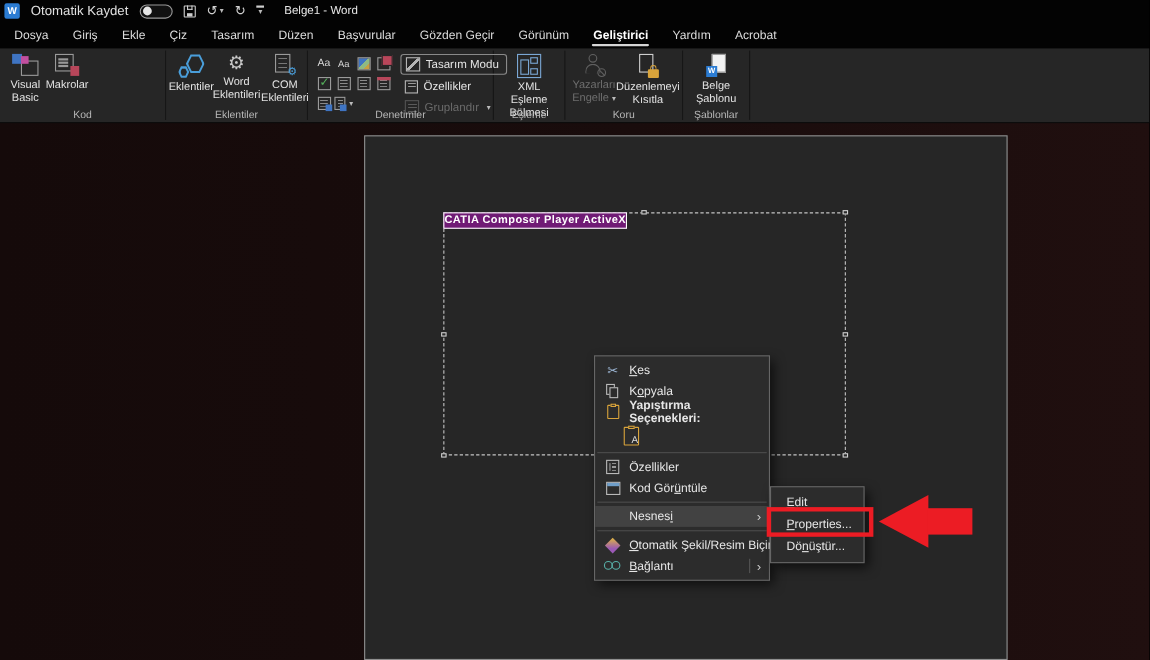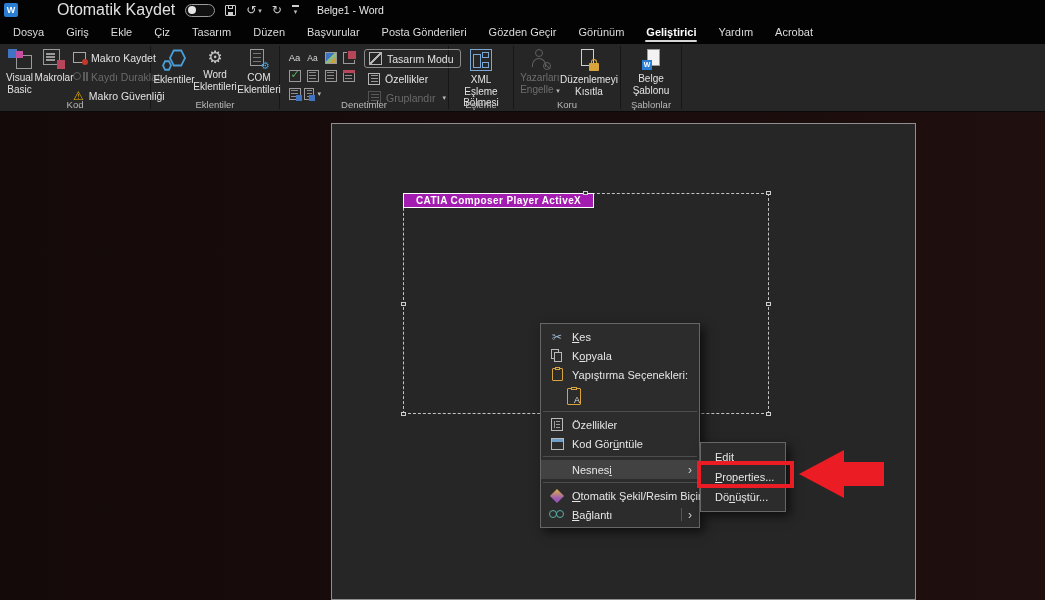--- a/index.html
+++ b/index.html
@@ -5,21 +5,21 @@
   * { margin:0; padding:0; box-sizing:border-box; }
   html,body { width:1045px; height:600px; overflow:hidden; background:#000;
     font-family:"Liberation Sans","DejaVu Sans",sans-serif; }
   .app { position:relative; width:1045px; height:600px; background:#030303; }
 
   
   .titlebar { position:absolute; left:0; top:0; width:100%; height:20px; background:#030303; }
   .tb-row { position:absolute; left:0; top:0; height:20px; display:flex; align-items:center; gap:10px; padding-left:4px; }
   .word-logo { width:14px; height:14px; background:#2b7cd3; border-radius:2px; color:#fff;
     font-size:9px; font-weight:bold; display:flex; align-items:center; justify-content:center; }
-  .tb-label { color:#e0e0e0; font-size:16px;margin-left:29px; }
+  .tb-label { color:#e0e0e0; font-size:12px; }
   .toggle { width:30px; height:13px; border:1px solid #9a9a9a; border-radius:8px; background:#111;
     position:relative; }
   .toggle .knob { position:absolute; left:2px; top:1.5px; width:8px; height:8px; border-radius:50%; background:#e6e6e6; }
   .tb-ico { color:#d0d0d0; font-size:12px; line-height:1; display:flex; align-items:center; gap:2px; }
   .floppy { width:11px; height:11px; border:1.3px solid #cfcfcf; border-radius:1px; position:relative; }
   .floppy i { position:absolute; left:2px; top:-1px; width:5px; height:4px; border:1px solid #cfcfcf; border-top:none; display:block; }
   .floppy b { position:absolute; left:2px; bottom:0; width:5px; height:3px; background:#cfcfcf; display:block; }
   .caret { font-size:7px; color:#bbb; }
   .more-btn { display:flex; flex-direction:column; align-items:center; gap:1px; }
   .more-btn i { width:7px; height:1.5px; background:#cfcfcf; display:block; }
@@ -112,28 +112,28 @@
   .tmpl-ico .pg { position:absolute; right:0; top:0; width:13px; height:17px; background:#f2f2f2; border:1px solid #999; }
   .tmpl-ico .w { position:absolute; left:0; bottom:0; width:10px; height:10px; background:#2b7cd3; color:#fff;
     font-size:7px; font-weight:bold; display:flex; align-items:center; justify-content:center; }
 
   
   .docarea { position:absolute; left:0; top:112px; width:1045px; height:488px;
     background:linear-gradient(90deg,#150a0a 0%, #190c0c 55%, #200f0f 100%); }
   .page { position:absolute; left:331px; top:11px; width:585px; height:477px; background:#262626; border:1px solid #8f8f8f; }
   .axbox { position:absolute; left:71px; top:69px; width:366px; height:221px; border:1px dashed #c4c4c4; }
   .handle { position:absolute; width:5px; height:4px; background:#2b2b2b; border:1px solid #cfcfcf; }
-  .axlabel { position:absolute; left:-1px; top:-1px; background:#a21caf; color:#fff; border:1px solid #fff;
-    font-size:10px; font-weight:bold; letter-spacing:.4px; padding:1px 12px; white-space:nowrap; }
+  .axlabel { position:absolute; left:-1px; top:-1px; background:#701a75; color:#fff; border:1px solid #fff;
+    font-size:10px; font-weight:bold; letter-spacing:.4px; padding:1px 0; white-space:nowrap; }
 
   
   .cmenu { position:absolute; left:540px; top:211px; width:160px; background:#2c2c2c;
     border:1px solid #666; box-shadow:4px 4px 10px rgba(0,0,0,.65); padding:3px 0; z-index:5; }
   .cm-item { height:19px; display:flex; align-items:center; padding:0 7px 0 6px; font-size:11px; color:#e6e6e6; }
-  .cm-item.bold { font-weight:normal; }
+  .cm-item.bold { font-weight:bold; }
   .cm-item.hl { background:#424242;text-align:right; }
   .cm-ico { width:20px; display:flex; justify-content:center; margin-right:5px; flex:none; }
   .cm-sep { height:1px; background:#4d4d4d; margin:3px 2px; }
   .cm-arrow { margin-left:auto; color:#cfcfcf; font-size:12px; line-height:1; }
   .cm-split { margin-left:auto; width:1px; height:13px; background:#555; }
   .cm-split + .cm-arrow { margin-left:6px; }
   .paste-row { height:24px; display:flex; align-items:center; padding-left:26px; }
   u { text-decoration:underline; }
 
   
@@ -199,21 +199,20 @@
   </div>
 
   <div class="menubar">
     <span class="mtab">Dosya</span>
     <span class="mtab">Giriş</span>
     <span class="mtab">Ekle</span>
     <span class="mtab">Çiz</span>
     <span class="mtab">Tasarım</span>
     <span class="mtab">Düzen</span>
     <span class="mtab">Başvurular</span>
-    <span class="mtab">Posta Gönderileri</span>
     <span class="mtab">Gözden Geçir</span>
     <span class="mtab">Görünüm</span>
     <span class="mtab active">
         <span>Geliştirici</span>
         <span class="tab-underline"></span>
       </span>
     <span class="mtab">Yardım</span>
     <span class="mtab">Acrobat</span>
   </div>
 
@@ -230,40 +229,20 @@
       </div>
       <div class="bigbtn narrow">
         <span class="macros-ico">
             <span class="win"></span>
             <span class="ln" style="top:4px"></span>
             <span class="ln" style="top:7px"></span>
             <span class="ln" style="top:10px"></span>
             <span class="red"></span>
           </span>
         <span>Makrolar</span>
-      </div>
-      <div class="stackcol">
-        <div class="smallbtn">
-          <span class="rec-ico">
-              <i></i>
-            </span>
-          <span>Makro Kaydet</span>
-        </div>
-        <div class="smallbtn disabled">
-          <span class="pause-ico">
-              <span class="cir"></span>
-              <span class="b1"></span>
-              <span class="b2"></span>
-            </span>
-          <span>Kaydı Duraklat</span>
-        </div>
-        <div class="smallbtn">
-          <span class="warn-ico">⚠</span>
-          <span>Makro Güvenliği</span>
-        </div>
       </div>
       <div class="glabel">Kod</div>
     </div>
 
     <div class="gsep"></div>
 
     <div class="rgroup" style="width:128px">
       <div class="bigbtn narrow">
         <span class="hex-ico">
             <span class="hex big">

